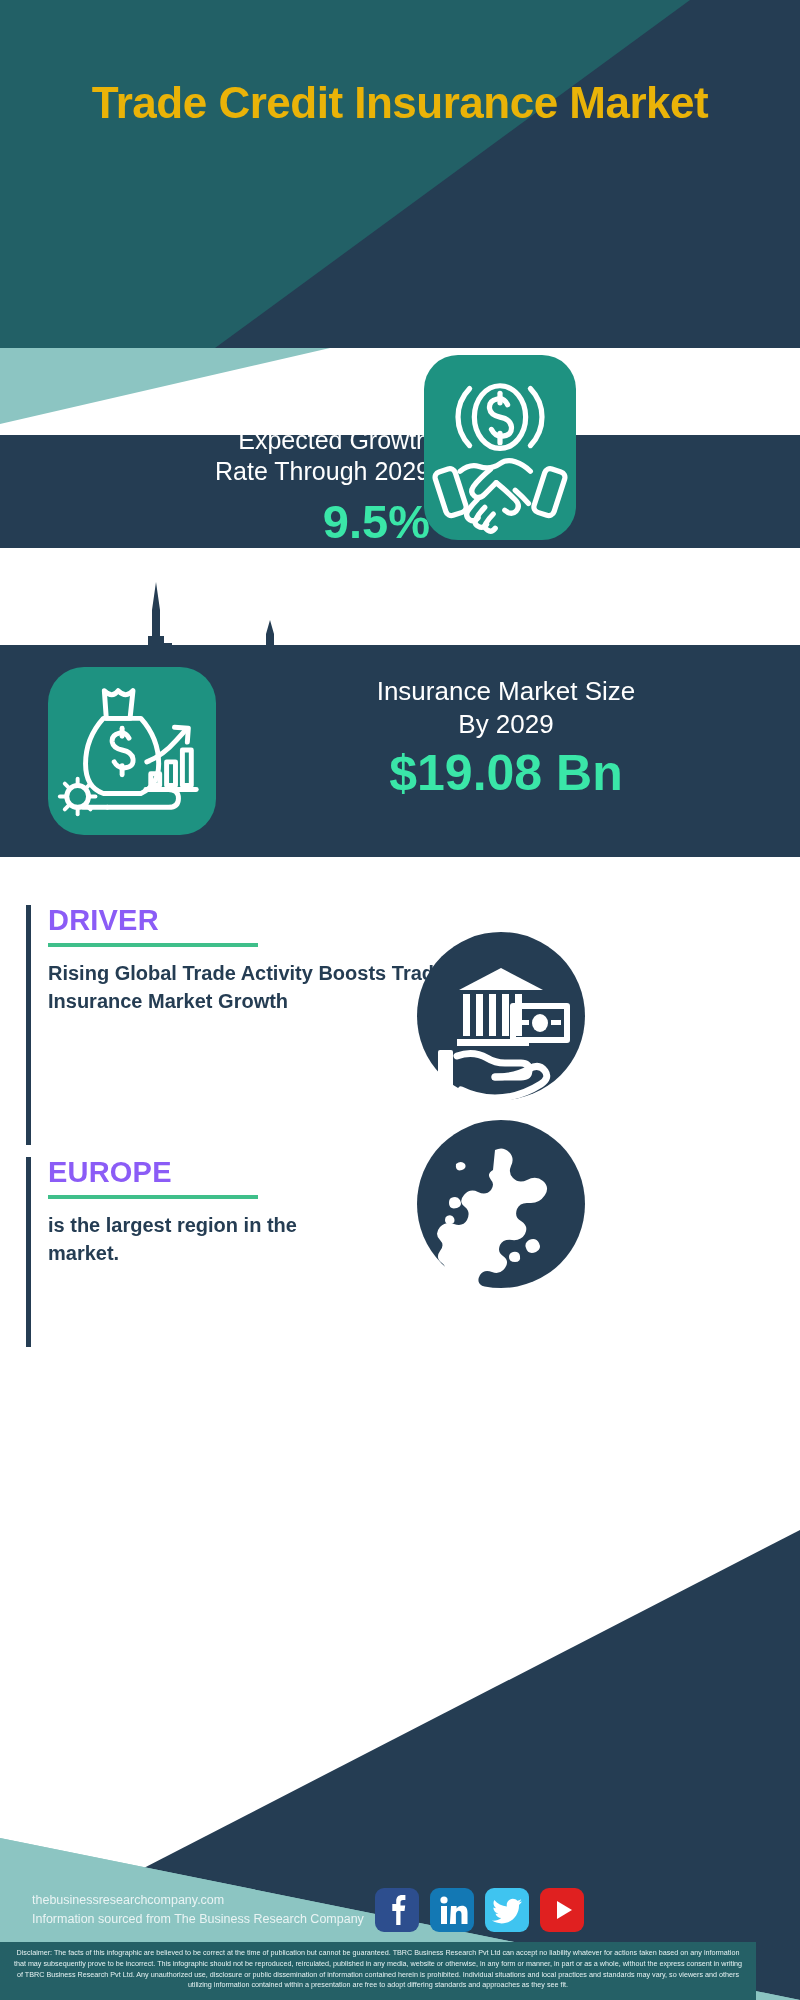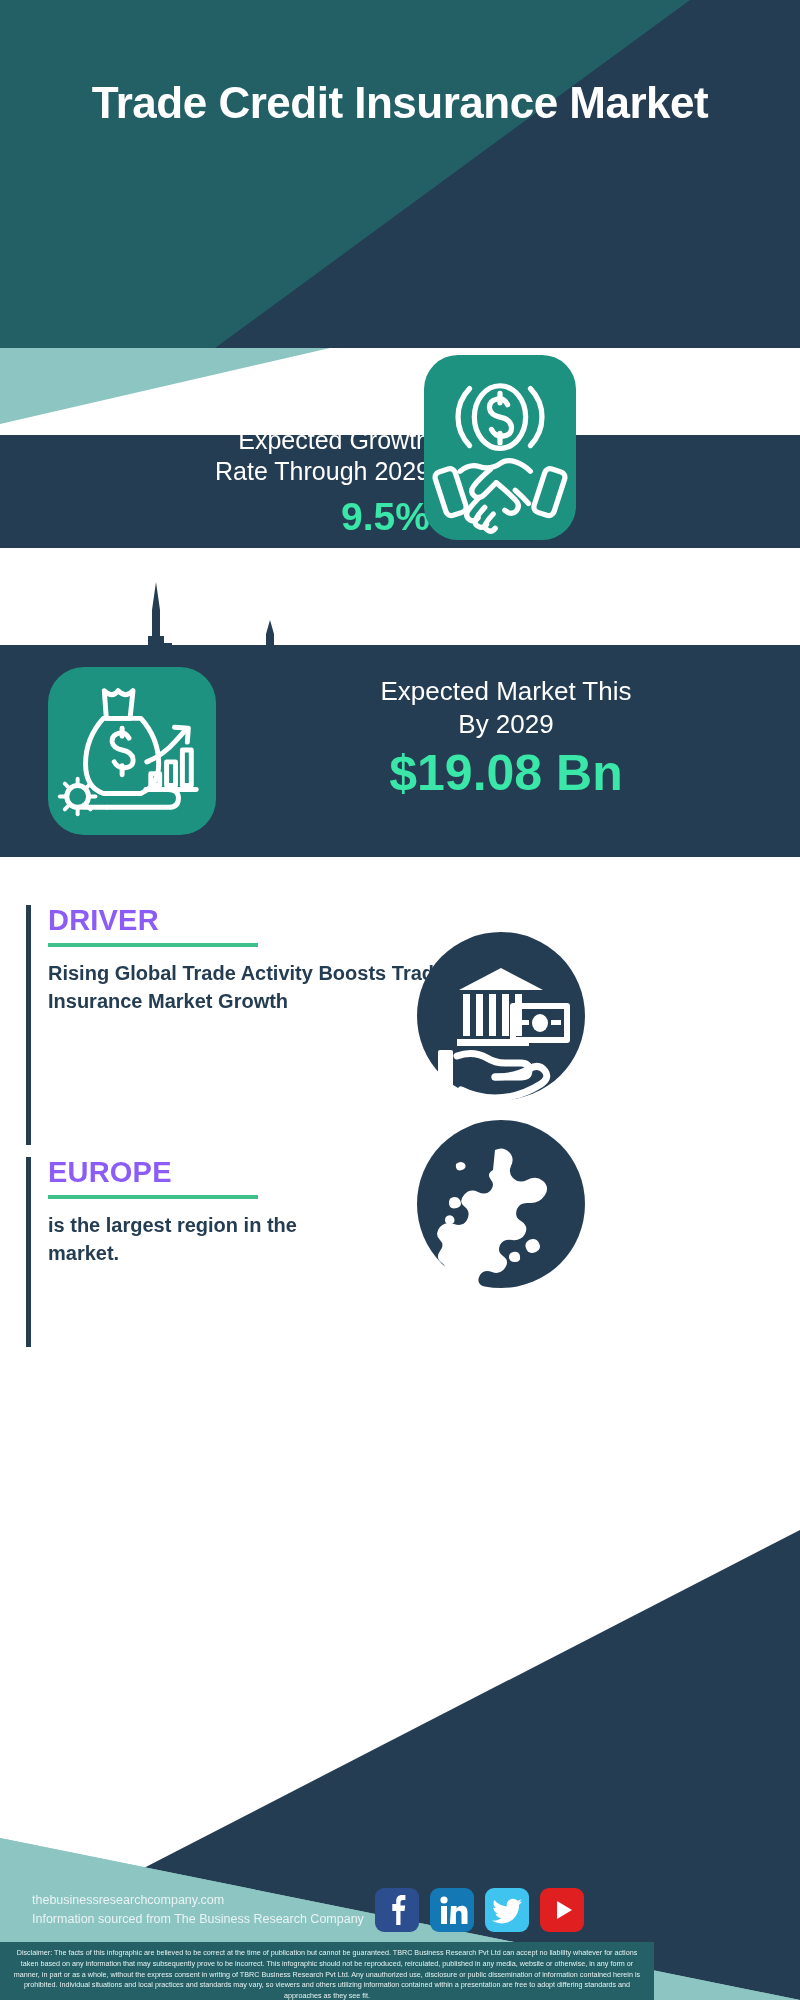--- a/index.html
+++ b/index.html
@@ -5,33 +5,33 @@
   html,body{margin:0;padding:0;background:#ffffff;}
   body{width:800px;height:2000px;position:relative;overflow:hidden;
        font-family:"Liberation Sans","DejaVu Sans",sans-serif;}
 
   .page{position:relative;width:800px;height:2000px;background:#ffffff;overflow:hidden;}
 
   
   .header{position:absolute;left:0;top:0;width:800px;height:348px;background:#226066;overflow:hidden;}
   .header-diag{position:absolute;left:0;top:0;width:800px;height:348px;}
   .header-title{position:absolute;left:0;top:78px;width:800px;text-align:center;
-       color:#ffffff;font-size:44px;font-weight:bold;line-height:1.12;letter-spacing:-0.5px;
+       color:#eab308;font-size:44px;font-weight:bold;line-height:1.12;letter-spacing:-0.5px;
        padding:0 60px;box-sizing:border-box;}
 
   
   .gapband{position:absolute;left:0;top:348px;width:800px;height:87px;background:#ffffff;overflow:hidden;}
   .gap-wedge{position:absolute;left:0;top:0;width:800px;height:87px;}
 
   
   .growth{position:absolute;left:0;top:435px;width:800px;height:113px;background:#253d53;}
   .growth-inner{position:absolute;left:0;top:0;width:800px;height:113px;}
   .growth-text{position:absolute;left:40px;top:-10px;width:390px;text-align:right;color:#ffffff;}
   .growth-label{font-size:25px;line-height:1.25;font-weight:400;}
-  .growth-value{font-size:39px;font-weight:bold;color:#3ae6a8;line-height:1.1;margin-top:8px;}
+  .growth-value{font-size:47px;font-weight:bold;color:#3ae6a8;line-height:1.1;margin-top:8px;}
   .growth-icon{position:absolute;left:424px;top:-80px;width:152px;height:185px;
        background:#1e9281;border-radius:34px;}
 
   
   .skyline-wrap{position:absolute;left:0;top:548px;width:800px;height:305px;background:#ffffff;overflow:hidden;}
   .skyline-svg{position:absolute;left:0;bottom:0;width:800px;height:305px;display:block;}
 
   
   .market{position:absolute;left:0;top:645px;width:800px;height:212px;background:#253d53;z-index:3;}
   .market-icon{position:absolute;left:48px;top:22px;width:168px;height:168px;background:#1e9281;border-radius:36px;}
@@ -56,21 +56,21 @@
   .footer-svg{position:absolute;left:0;top:0;width:800px;height:548px;}
 
   .footer-info{position:absolute;left:32px;top:1891px;width:360px;color:#eaf4f4;
        font-size:12.5px;line-height:1.55;z-index:6;}
 
   .social{position:absolute;left:375px;top:1888px;z-index:6;display:flex;gap:11px;}
   .sbtn{width:44px;height:44px;border-radius:9px;display:flex;align-items:center;justify-content:center;}
   .sb-fb{background:#2d4e8e;} .sb-li{background:#1378b4;}
   .sb-tw{background:#3fc4f0;} .sb-yt{background:#e02020;}
 
-  .disclaimer{position:absolute;left:0;top:1942px;width:654px;height:58px;background:#256066;z-index:7;
+  .disclaimer{position:absolute;left:0;top:1942px;width:756px;height:58px;background:#256066;z-index:7;
        box-sizing:border-box;padding:6px 10px 0 10px;}
   .disclaimer p{margin:0;color:#e6f2f2;font-size:7.2px;line-height:1.5;text-align:center;}
 
   .icon-svg{display:block;}
 </style>
 </head>
 <body>
 
 <div class="page">
 
@@ -181,21 +181,21 @@
             <line x1="42" y1="131" x2="48" y2="131"></line>
             <line x1="17" y1="118" x2="21" y2="122"></line>
             <line x1="39" y1="140" x2="43" y2="144"></line>
             <line x1="43" y1="118" x2="39" y2="122"></line>
             <line x1="21" y1="140" x2="17" y2="144"></line>
           </g>
         </g>
       </svg>
     </div>
     <div class="market-text">
-      <div class="market-label">Expected Market This</div>
+      <div class="market-label">Insurance Market Size</div>
       <div class="market-label">By 2029</div>
       <div class="market-value">$19.08 Bn</div>
     </div>
   </div>
 
   <div class="content">
 
     <div class="card" style="top:48px;height:240px;">
       <div class="card-bar" style="height:240px;"></div>
       <div class="card-body">

